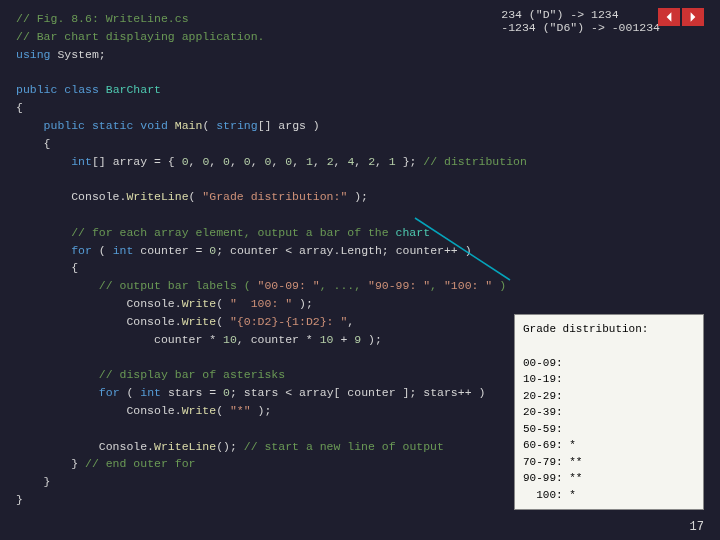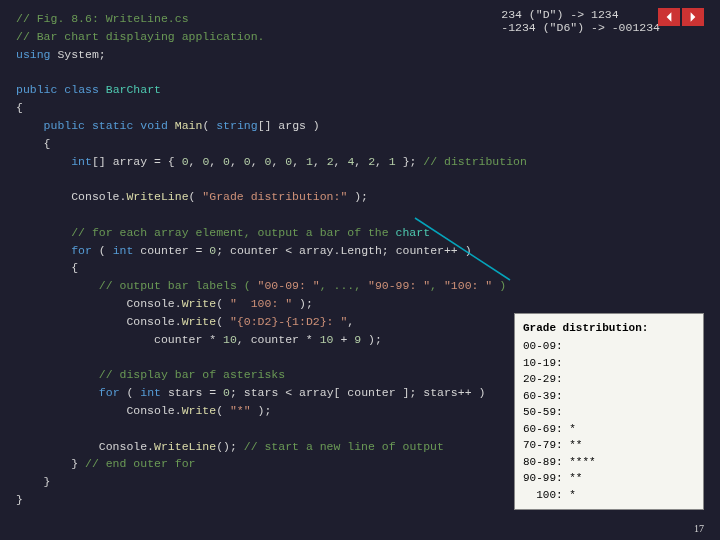--- a/index.html
+++ b/index.html
@@ -91,22 +91,21 @@
       color: #000;
       line-height: 1.5;
     }
 
     
     .page-num {
       position: absolute;
       bottom: 6px;
       right: 16px;
       color: #d4d4d4;
-      font-size: 10px;
-      font-family: Liberation Serif, serif;
+      font-size: 12px;
     }
 
     
     .overlay-svg {
       position: absolute;
       top: 0;
       left: 0;
       width: 720px;
       height: 540px;
       pointer-events: none;
@@ -162,29 +161,28 @@
     <div class="code-line">                Console.<span class="method">Write</span>( <span class="string">"*"</span> );</div>
     <div class="code-line">&nbsp;</div>
     <div class="code-line">            Console.<span class="method">WriteLine</span>(); <span class="comment">// start a new line of output</span></div>
     <div class="code-line">        } <span class="comment">// end outer for</span></div>
     <div class="code-line">    }</div>
     <div class="code-line">}</div>
 
   </div>
 
   <div class="output-box">
-    <div style="margin-bottom:2px; font-weight: bold;">Grade distribution:</div>
+    <div style="margin-bottom:17px; font-weight: normal;">Grade distribution:</div>
     <div>00-09:</div>
     <div>10-19:</div>
     <div>20-29:</div>
-    <div>60-39:</div>
+    <div>20-39:</div>
     <div>50-59:</div>
     <div>60-69: *</div>
     <div>70-79: **</div>
-    <div>80-89: ****</div>
     <div>90-99: **</div>
     <div>&nbsp;&nbsp;100: *</div>
   </div>
 
   <div class="page-num">17</div>
 
   <svg class="overlay-svg" xmlns="http://www.w3.org/2000/svg">
     <line x1="415" y1="218" x2="510" y2="280" stroke="#00bcd4" stroke-width="1.5" opacity="0.85"></line>
   </svg>
 

